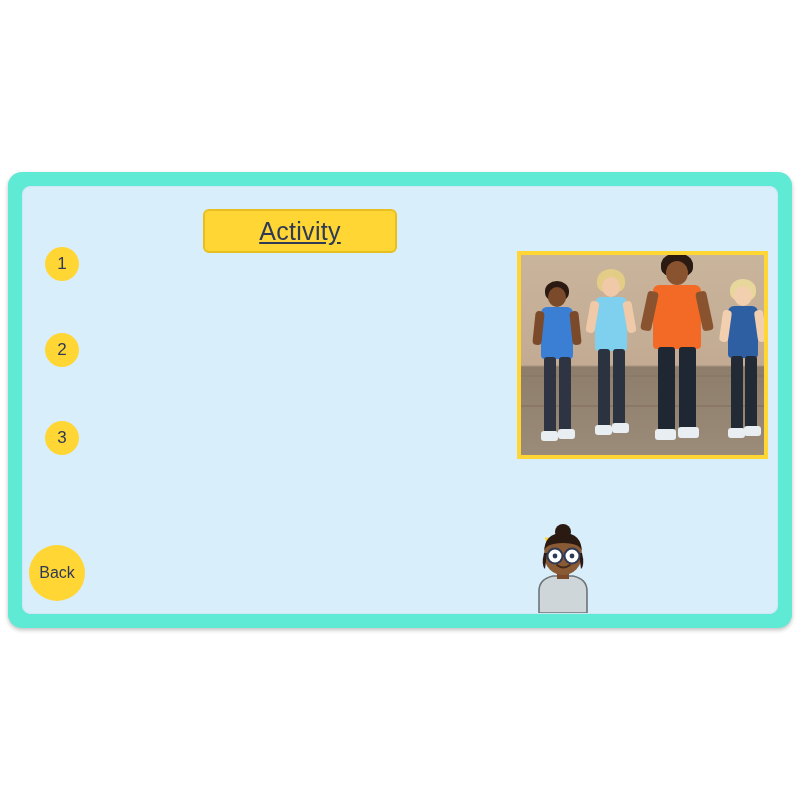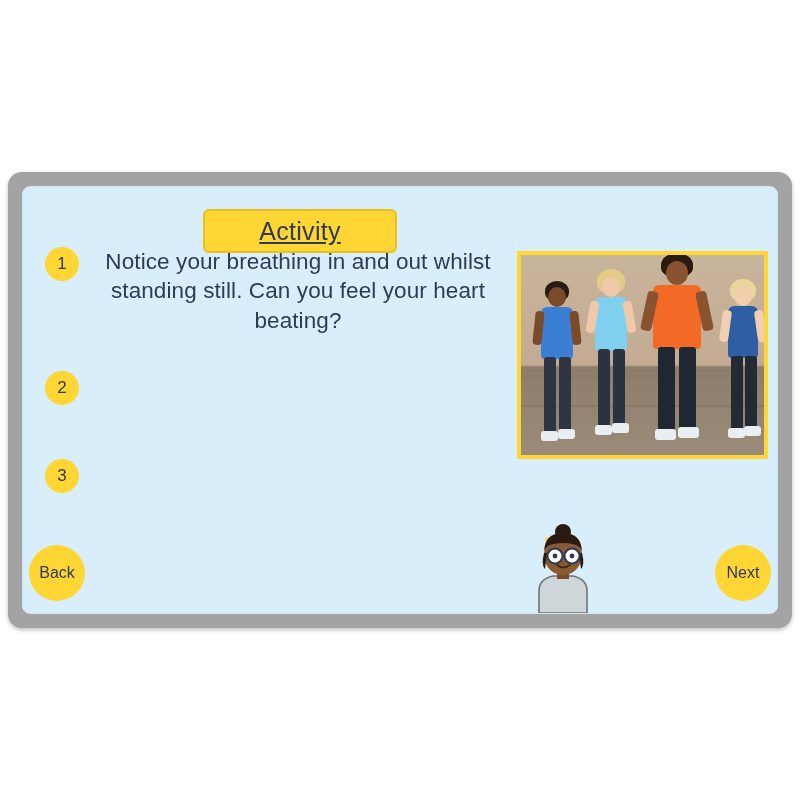--- a/index.html
+++ b/index.html
@@ -19,21 +19,21 @@
     overflow: hidden;
   }
 
   
   .slide-outer {
     position: absolute;
     left: 8px;
     top: 172px;
     width: 784px;
     height: 456px;
-    background: #a3a3a3;
+    background: #5eead4;
     border-radius: 14px;
     box-shadow: 0 2px 4px rgba(0,0,0,0.25);
     box-sizing: border-box;
   }
 
   .slide-inner {
     position: absolute;
     left: 14px;
     top: 14px;
     right: 14px;
@@ -243,21 +243,20 @@
     <div class="slide-inner">
 
       <div class="title-box">
         <span class="title-text">Activity</span>
       </div>
 
       <div class="steps">
 
         <div class="step" id="step-1">
           <div class="step-bullet">1</div>
-          <div class="step-text">Notice your breathing in and out whilst standing still. Can you feel your heart beating?</div>
         </div>
 
         <div class="step" id="step-2">
           <div class="step-bullet">2</div>
         </div>
 
         <div class="step" id="step-3">
           <div class="step-bullet">3</div>
         </div>
 
@@ -339,18 +338,17 @@
 
           <circle cx="42" cy="33" r="2.4" fill="#2f3a56"></circle>
           <circle cx="59" cy="33" r="2.4" fill="#2f3a56"></circle>
 
           <path d="M44 42 Q50 47 57 42" stroke="#43291a" stroke-width="1.8" fill="none" stroke-linecap="round"></path>
         </svg>
       </div>
 
 
       <button class="nav-btn" id="back-button">Back</button>
-      <button class="nav-btn" id="next-button">Next</button>
 
     </div>
   </div>
 
 </div>
 
 </body></html>

